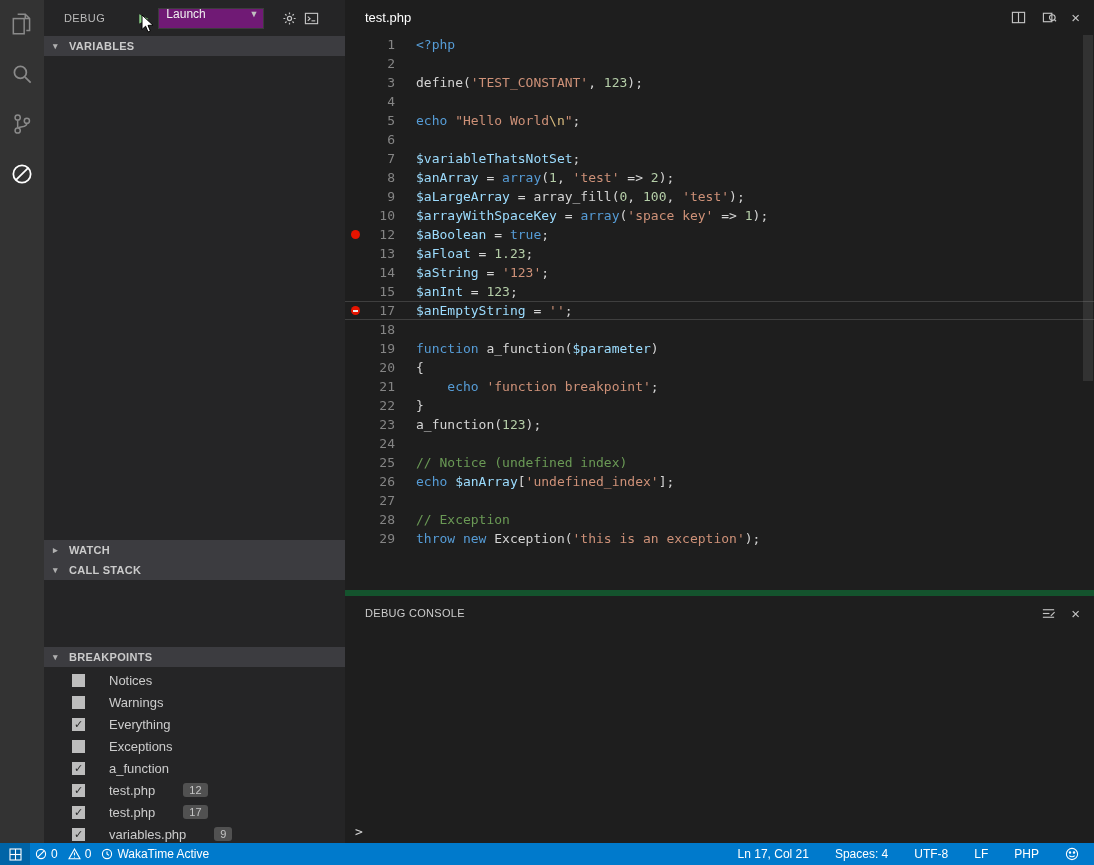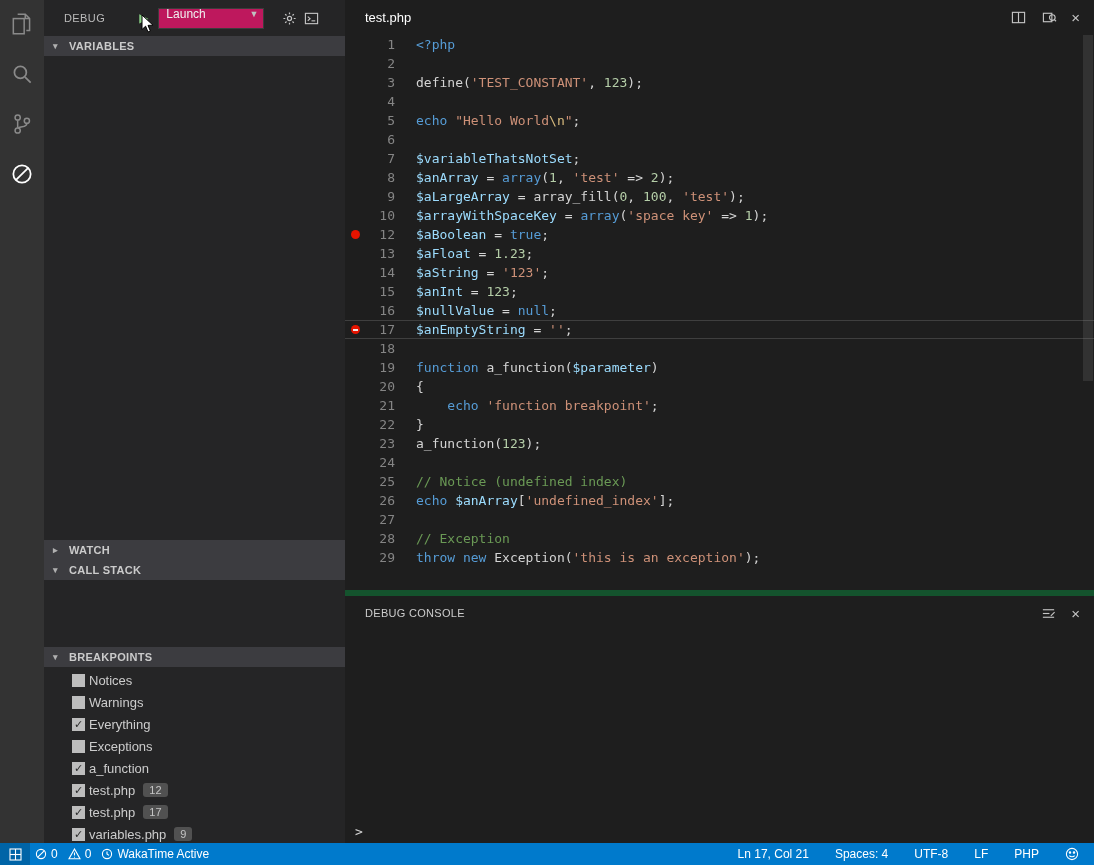--- a/index.html
+++ b/index.html
@@ -12,32 +12,32 @@
   .activity-bar { width:44px; background:#333333; display:flex; flex-direction:column; align-items:center; padding-top:10px; gap:22px; flex-shrink:0; }
   .ab-icon { width:28px; height:28px; display:flex; align-items:center; justify-content:center; color:#8a8a8a; cursor:pointer; }
   .ab-icon.active { color:#ffffff; }
   .ab-icon svg { width:26px; height:26px; }
 
   
   .sidebar { width:301px; background:#252526; display:flex; flex-direction:column; color:#cccccc; flex-shrink:0; }
   .debug-toolbar { height:36px; display:flex; align-items:center; padding:0 8px 0 20px; flex-shrink:0; }
   .debug-title { font-size:11px; color:#bbbbbb; letter-spacing:.4px; margin-right:34px; }
   .play-btn { color:#89d185; font-size:12px; margin-right:10px; cursor:pointer; line-height:1; }
-  .launch-select { width:106px; height:21px; background:#be185d; border:1px solid #3c3c3c; color:#f0f0f0; font-size:12px; display:flex; align-items:center; justify-content:space-between; padding:0 5px 9px 7px; cursor:pointer; margin-right:14px; }
+  .launch-select { width:106px; height:21px; background:#701a75; border:1px solid #3c3c3c; color:#f0f0f0; font-size:12px; display:flex; align-items:center; justify-content:space-between; padding:0 5px 9px 7px; cursor:pointer; margin-right:14px; }
   .launch-select .arrow { font-size:9px; color:#c0c0c0; }
   .tb-icon { width:22px; height:22px; display:flex; align-items:center; justify-content:center; color:#c5c5c5; cursor:pointer; }
   .tb-icon svg { width:15px; height:15px; }
 
   .section-header { height:20px; background:#3c3c40; display:flex; align-items:center; padding:0 9px; font-size:11px; font-weight:bold; color:#cbcbcb; gap:6px; letter-spacing:.3px; flex-shrink:0; cursor:pointer; }
   .twistie { font-size:9px; color:#b0b0b0; width:10px; }
   .variables-body { flex:1; min-height:0; }
   .callstack-body { height:67px; flex-shrink:0; }
 
   .breakpoints-list { height:176px; flex-shrink:0; padding-top:2px; }
-  .bp-row { height:22px; display:flex; align-items:center; padding-left:28px; gap:4px; cursor:pointer; }
+  .bp-row { height:22px; display:flex; align-items:center; padding-left:28px; gap:24px; cursor:pointer; }
   .checkbox { width:13px; height:13px; background:#bdbdbd; flex-shrink:0; display:flex; align-items:center; justify-content:center; font-size:11px; color:#bdbdbd; cursor:pointer; }
   .checkbox.checked { color:#2b2b2b; }
   .checkbox.checked::after { content:"✓"; line-height:13px; }
   .bp-label { font-size:13px; color:#cccccc; }
   .bp-badge { background:#515151; color:#c5c5c5; font-size:11px; padding:1px 6px; border-radius:3px; margin-left:4px; }
 
   
   .editor-col { flex:1; display:flex; flex-direction:column; min-width:0; background:#1e1e1e; }
   .tab-bar { height:35px; display:flex; align-items:center; padding:0 14px 0 20px; flex-shrink:0; }
   .tab-title { color:#ffffff; font-size:13px; }
@@ -292,25 +292,20 @@
           <div class="code-row">
             <span class="bp-gutter"></span>
             <span class="line-num">14</span>
             <span class="code-text"><span class="tok-var">$aString</span><span class="tok-pl"> = </span><span class="tok-str">'123'</span><span class="tok-pl">;</span></span>
           </div>
           <div class="code-row">
             <span class="bp-gutter"></span>
             <span class="line-num">15</span>
             <span class="code-text"><span class="tok-var">$anInt</span><span class="tok-pl"> = </span><span class="tok-num">123</span><span class="tok-pl">;</span></span>
           </div>
-          <div class="code-row">
-            <span class="bp-gutter"></span>
-            <span class="line-num">16</span>
-            <span class="code-text"><span class="tok-var">$nullValue</span><span class="tok-pl"> = </span><span class="tok-kw">null</span><span class="tok-pl">;</span></span>
-          </div>
           <div class="code-row current">
             <span class="bp-gutter">
               <span class="bp-dot disabled"></span>
             </span>
             <span class="line-num">17</span>
             <span class="code-text"><span class="tok-var">$anEmptyString</span><span class="tok-pl"> = </span><span class="tok-str">''</span><span class="tok-pl">;</span></span>
           </div>
           <div class="code-row">
             <span class="bp-gutter"></span>
             <span class="line-num">18</span>

